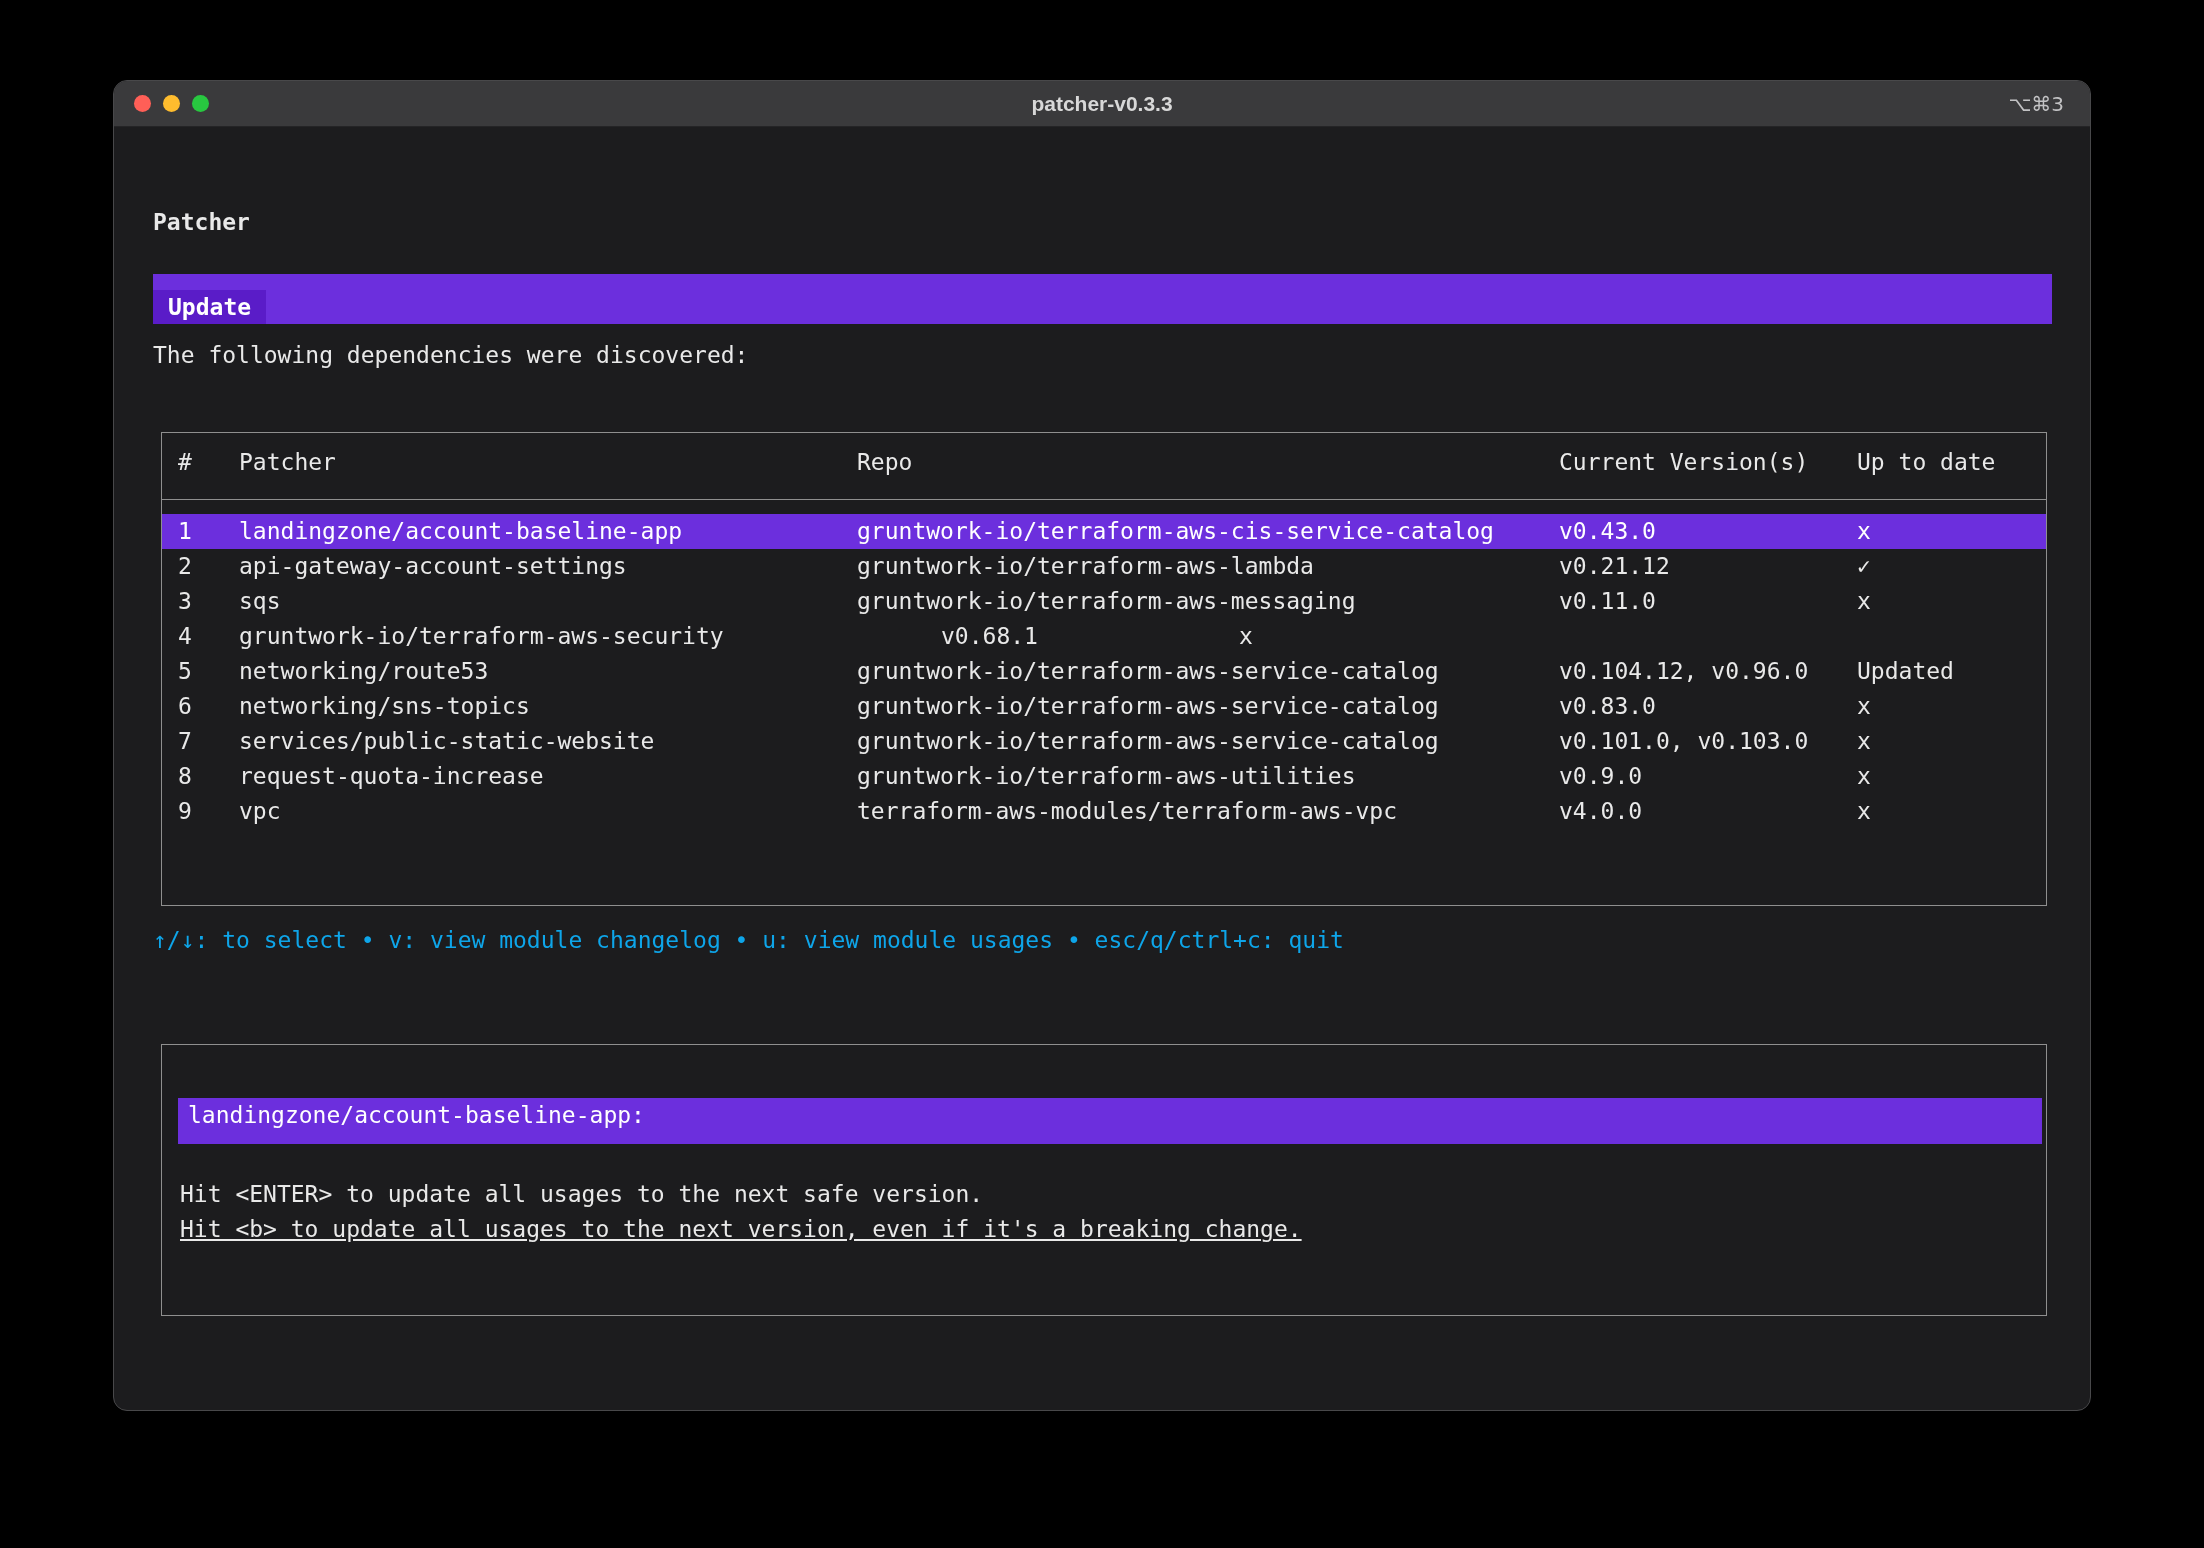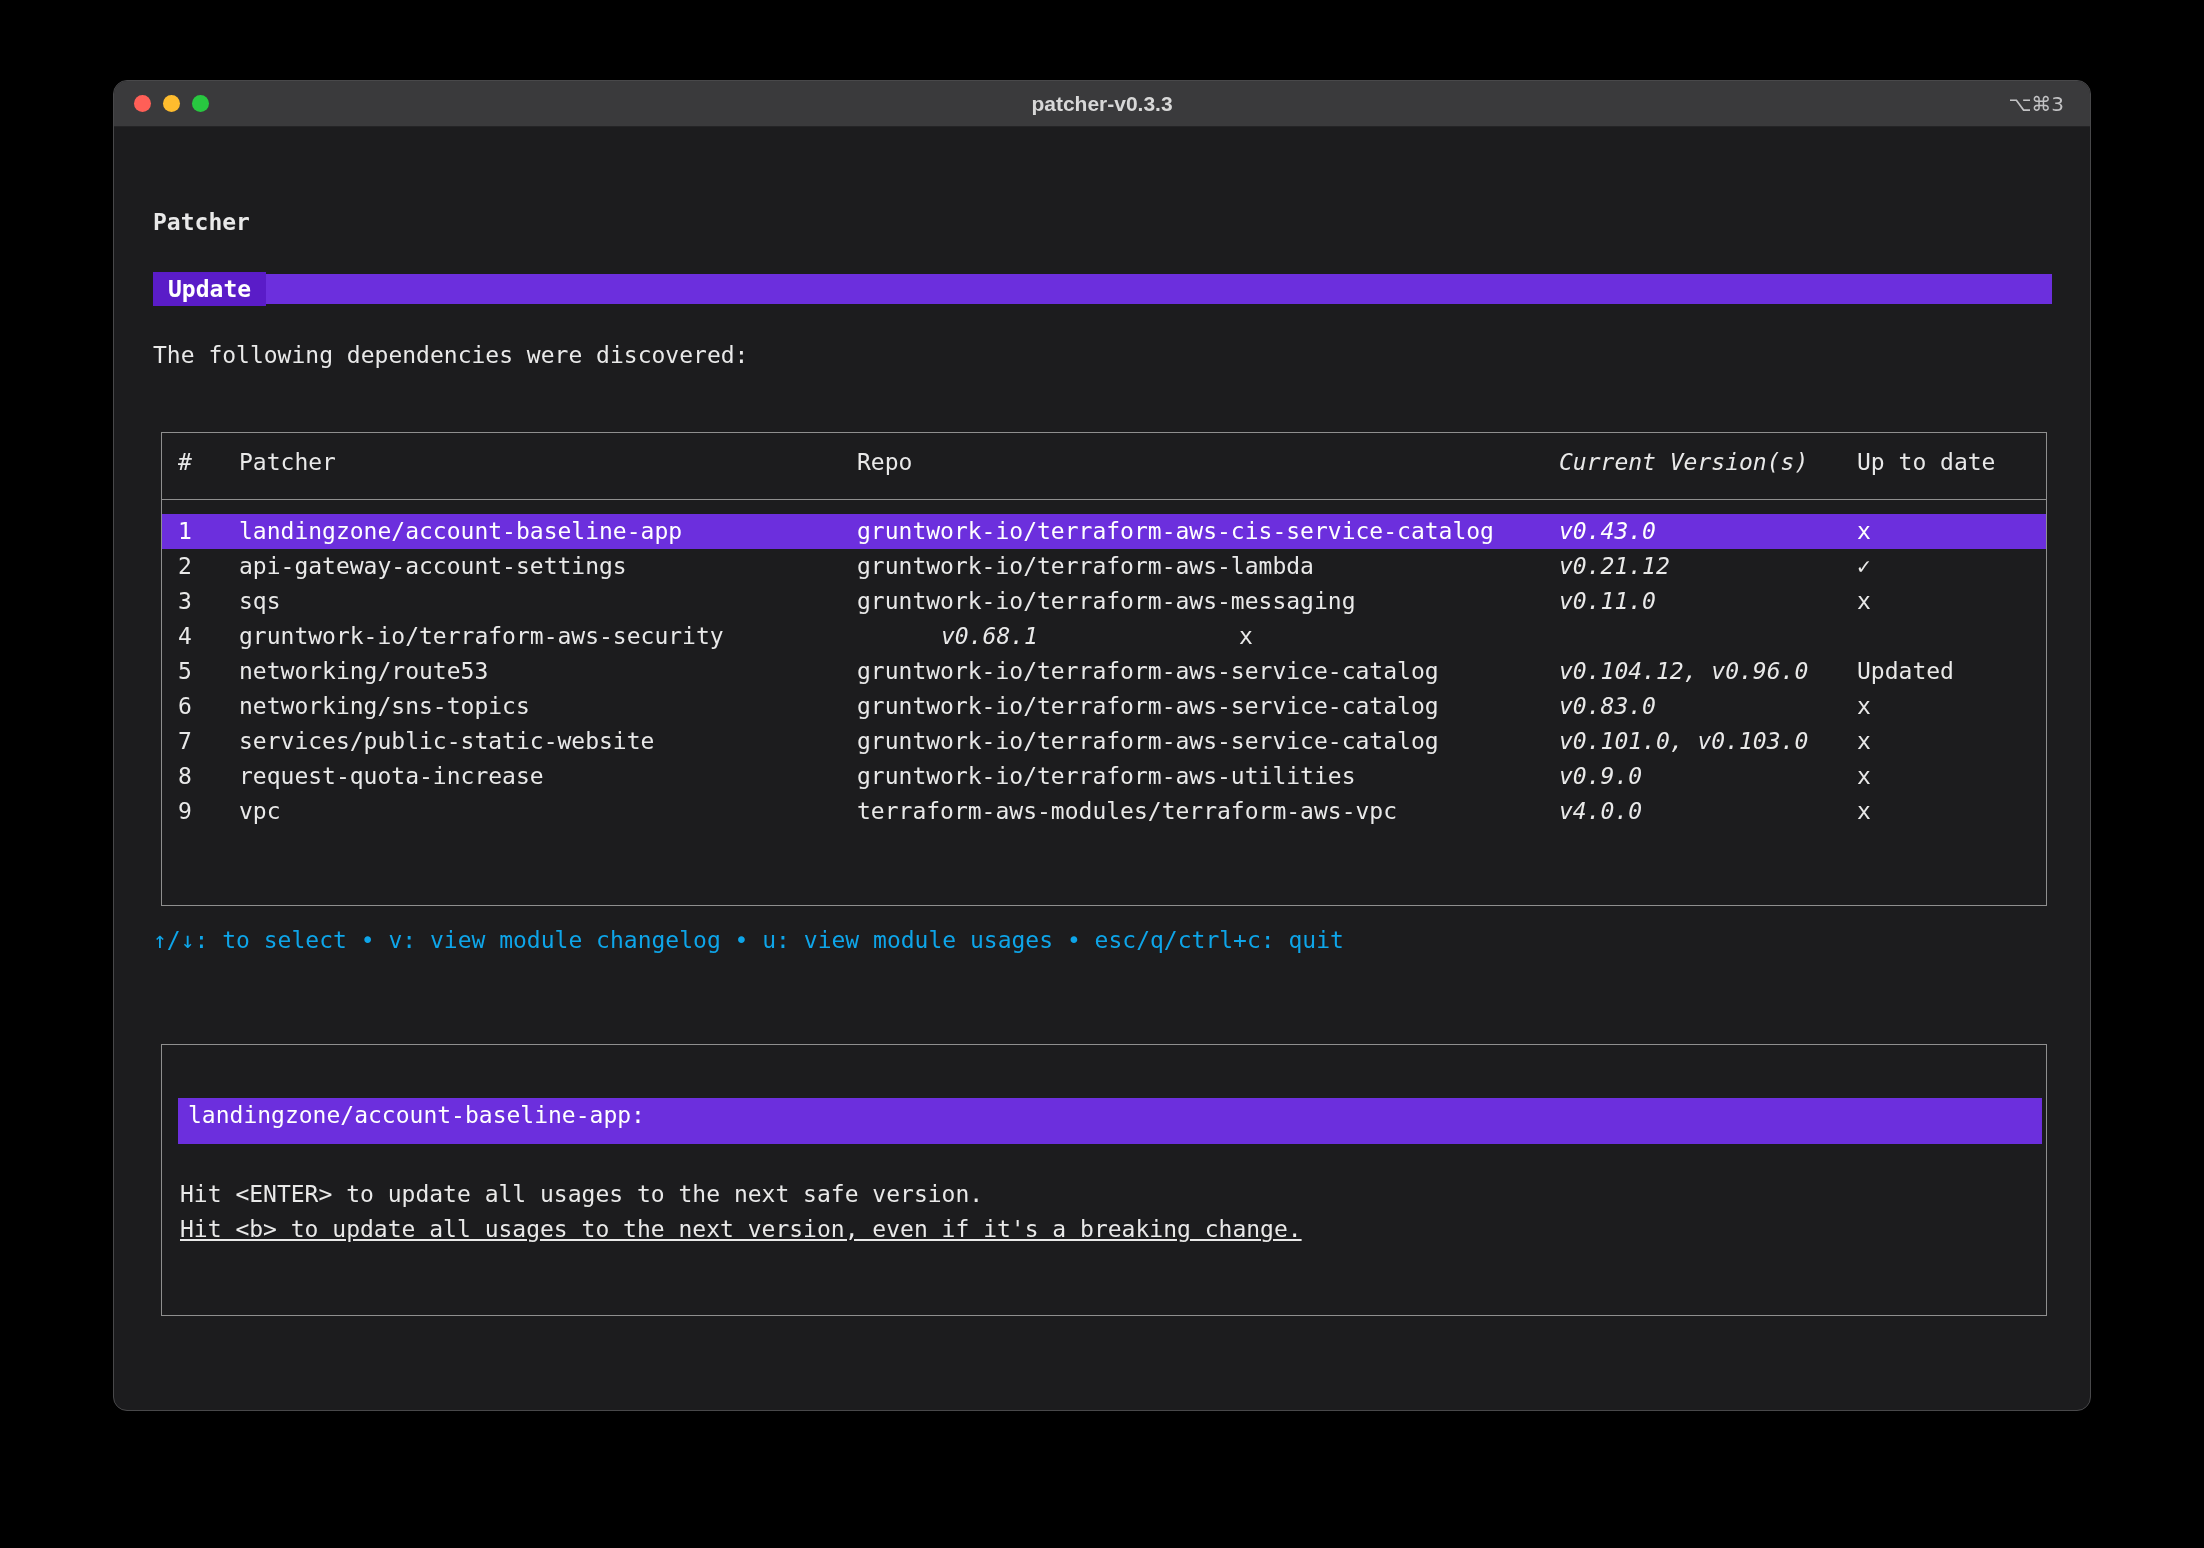--- a/index.html
+++ b/index.html
@@ -60,24 +60,24 @@
 
   .app-title {
     position: absolute;
     left: 39px; top: 77px;
     font-weight: bold;
   }
 
   .tab-bar {
     position: absolute;
     left: 39px; top: 146px;
-    width: 1899px; height: 30px;
+    width: 1899px; height: 50px;
     background: #6c2fdd;
     display: flex;
-    align-items: center;
+    align-items: flex-end;
   }
   .tab-active {
     height: 34px; line-height: 34px;
     padding: 0 15px;
     background: #5a1cc8;
     color: #ffffff;
     font-weight: bold;
   }
 
   .intro {
@@ -104,21 +104,21 @@
   .thead { margin-top: 12px; }
   .tsep {
     border-top: 1px solid #8f8f8f;
     margin-top: 19px;
     margin-bottom: 14px;
   }
   .cell { overflow: hidden; flex-shrink: 0; }
   .c-num     { width: 61px; }
   .c-module  { width: 618px; }
   .c-repo    { width: 702px; }
-  .c-version { width: 298px; font-style: italic; }
+  .c-version { width: 298px; }
   .c-status  { flex: 1; }
   .trow.selected { background: #6c2fdd; color: #ffffff; }
 
   .help-bar {
     position: absolute;
     left: 39px; top: 795px;
     color: #0ea5e9;
   }
 
   .detail-selected {

